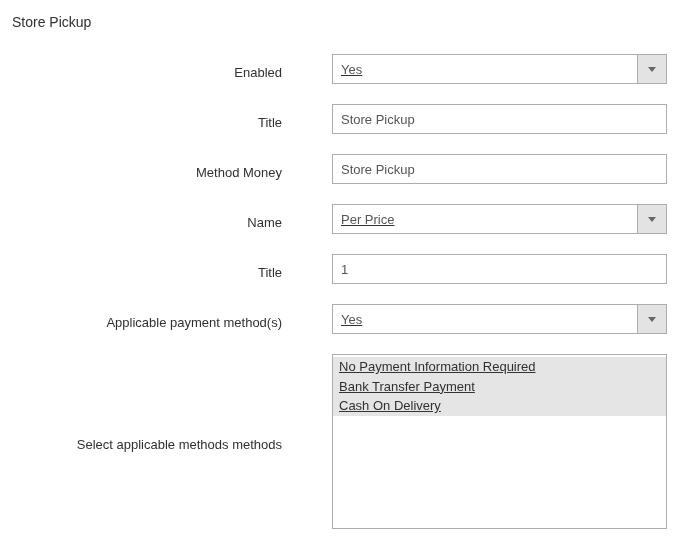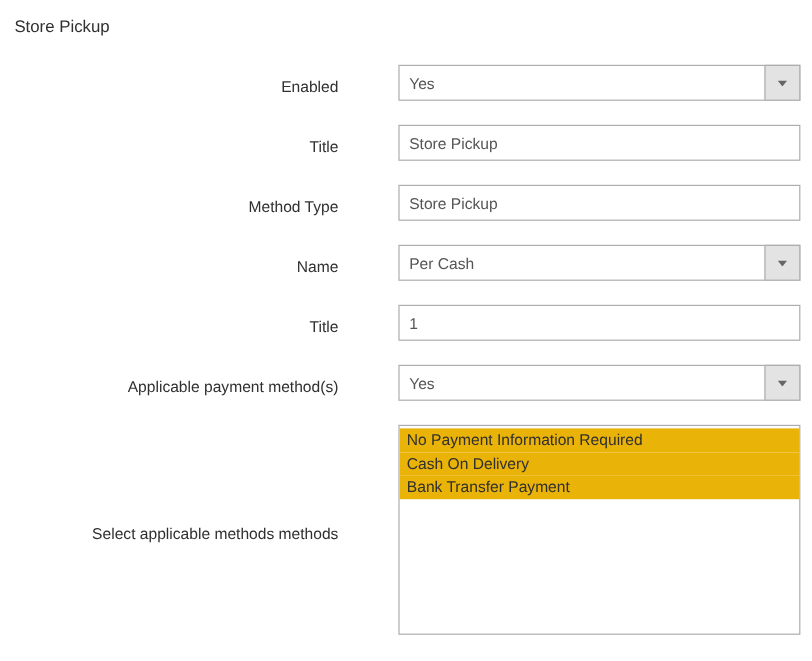--- a/index.html
+++ b/index.html
@@ -27,20 +27,21 @@
     width: 290px;
     text-align: right;
     padding-right: 18px;
     padding-top: 6px;
     color: #303030;
     font-size: 13px;
   }
   .form-control {
     flex: 1;
     max-width: 360px;
+    text-decoration: underline;
   }
   .select-wrap {
     position: relative;
     width: 100%;
   }
   .text-input {
     width: 100%;
     height: 30px;
     border: 1px solid #adadad;
     padding: 0 8px;
@@ -78,21 +79,21 @@
     height: 175px;
     border: 1px solid #adadad;
     background: #fff;
     overflow-y: scroll;
     padding: 2px 0 0 0;
   }
   .multiselect-option {
     padding: 1px 6px;
     font-size: 13px;
     color: #303030;
-    background: #eab308;
+    background: #e5e5e5;
     line-height: 1.35;
     cursor: default;
   }
   
   .multiselect::-webkit-scrollbar { width: 17px; }
   .multiselect::-webkit-scrollbar-track { background: #f1f1f1; }
   .multiselect::-webkit-scrollbar-thumb { background: #c1c1c1; }
   .multiselect::-webkit-scrollbar-button {
     background: #f1f1f1;
     height: 17px;
@@ -119,31 +120,31 @@
 </div>
 
 <div class="form-row">
   <div class="form-label">Title</div>
   <div class="form-control">
     <input type="text" class="text-input" value="Store Pickup" style="">
   </div>
 </div>
 
 <div class="form-row">
-  <div class="form-label">Method Type</div>
+  <div class="form-label">Method Money</div>
   <div class="form-control">
     <input type="text" class="text-input" value="Store Pickup" style="">
   </div>
 </div>
 
 <div class="form-row">
   <div class="form-label">Name</div>
   <div class="form-control">
     <div class="select-wrap">
-      <div class="select-display">Per Cash</div>
+      <div class="select-display">Per Price</div>
       <div class="select-arrow">
         <svg width="8" height="5" viewBox="0 0 8 5">
             <polygon points="0,0 8,0 4,5" fill="#666"></polygon>
           </svg>
       </div>
     </div>
   </div>
 </div>
 
 <div class="form-row">
@@ -165,17 +166,17 @@
       </div>
     </div>
   </div>
 </div>
 
 <div class="form-row">
   <div class="form-label">Select applicable methods methods</div>
   <div class="form-control">
     <div class="multiselect">
       <div class="multiselect-option">No Payment Information Required</div>
+      <div class="multiselect-option">Bank Transfer Payment</div>
       <div class="multiselect-option">Cash On Delivery</div>
-      <div class="multiselect-option">Bank Transfer Payment</div>
     </div>
   </div>
 </div>
 
 </body></html>

